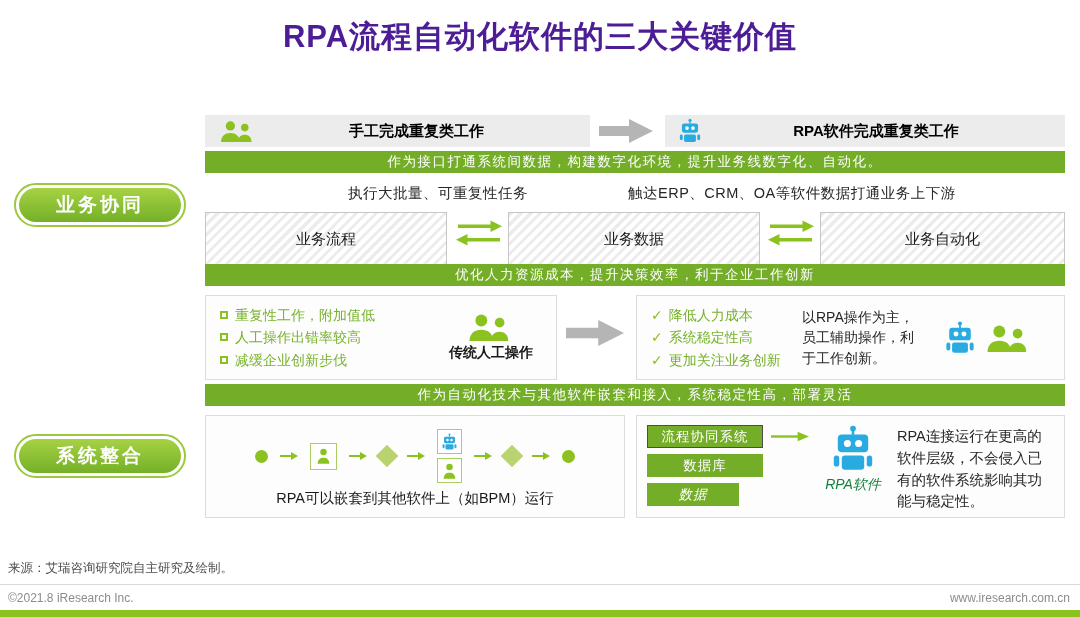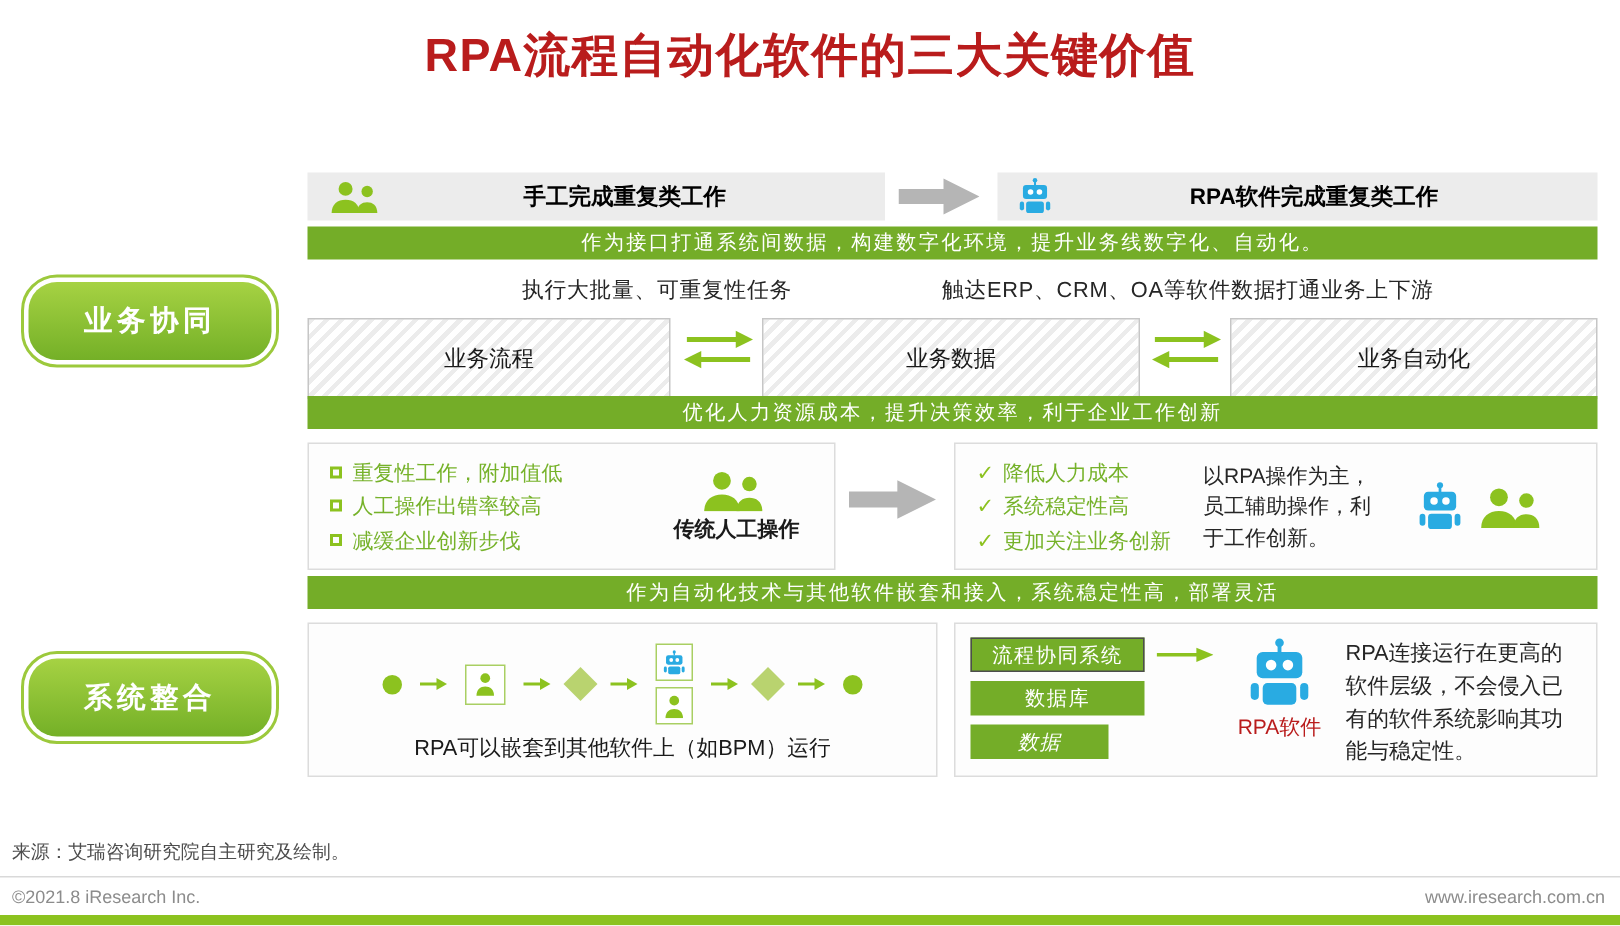--- a/index.html
+++ b/index.html
@@ -1,24 +1,24 @@
 <!DOCTYPE html>
 <html lang="zh"><head>
 <meta charset="utf-8">
 <style>
   * { margin:0; padding:0; box-sizing:border-box; }
   body { background:#fff; }
   .page { position:relative; width:1080px; height:617px; background:#fff; overflow:hidden;
           font-family:"Liberation Sans","DejaVu Sans",sans-serif; color:#222; }
 
   .title { position:absolute; top:16px; left:0; width:100%; text-align:center;
-           font-size:31px; font-weight:bold; color:#b91c1c; letter-spacing:1px; }
-
-  
-  .pill { position:absolute; left:14px; width:172px; height:62px; border:2px solid #9cc93c;
+           font-size:31px; font-weight:bold; color:#4c1d95; letter-spacing:1px; }
+
+  
+  .pill { position:absolute; left:14px; width:172px; height:44px; border:2px solid #9cc93c;
           border-radius:24px; background:#fff; padding:3px; }
   .pill-inner { width:100%; height:100%; border-radius:19px;
                 background:linear-gradient(180deg,#a6d243,#74b027); color:#fff;
                 font-size:19px; font-weight:bold; display:flex; align-items:center;
                 justify-content:center; letter-spacing:3px; }
   .p1 { top:183px; } .p2 { top:314px; } .p3 { top:434px; }
 
   
   .hdr { position:absolute; top:115px; height:32px; background:#ececec;
          display:flex; align-items:center; padding:0 14px; }
@@ -77,21 +77,21 @@
 
   .panel-sys { left:636px; top:415px; width:429px; height:103px; display:flex;
                align-items:flex-start; padding:9px 10px 0 10px; gap:8px; }
   .sys-stack { display:flex; flex-direction:column; gap:6px; width:116px; align-items:flex-start; }
   .stack-box { width:116px; height:23px; background:#74ad28; color:#fff; font-size:13.5px;
                display:flex; align-items:center; justify-content:center; letter-spacing:1px; }
   .stack-first { border:1px solid #4d4d4d; }
   .stack-last { width:92px;font-style:italic; }
   .sys-arrow { width:38px; height:23px; color:#8cc21f; flex:none; }
   .sys-robot { width:72px; display:flex; flex-direction:column; align-items:center; gap:3px; }
-  .sys-robot-label { font-size:14px; color:#b91c1c; }
+  .sys-robot-label { font-size:14px; color:#15803d;font-style:italic; }
   .sys-note { flex:1; font-size:14.5px; color:#262626; line-height:1.5; padding-top:1px; }
 
   
   .src { position:absolute; left:8px; top:560px; font-size:12.5px; color:#4d4d4d; }
   .divider { position:absolute; left:0; top:584px; width:100%; border-top:1px solid #d9d9d9; }
   .copyright { position:absolute; left:8px; top:591px; font-size:12px; color:#8c8c8c; }
   .website { position:absolute; right:10px; top:591px; font-size:12px; color:#8c8c8c; }
   .bottombar { position:absolute; left:0; bottom:0; width:100%; height:7px; background:#8cc21f; }
 
   

